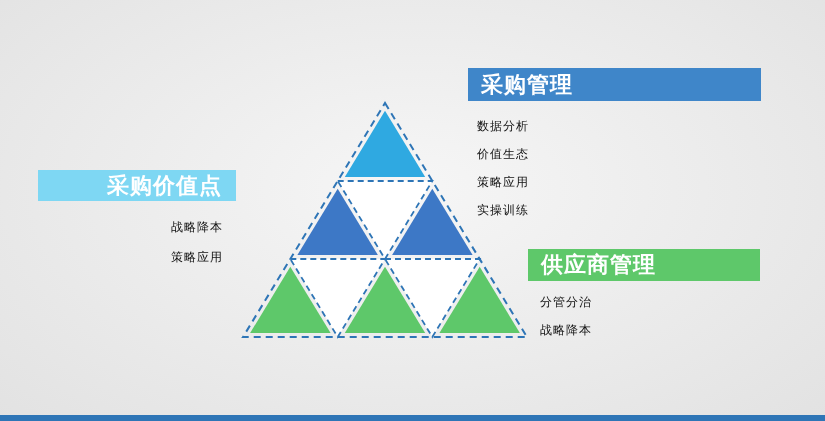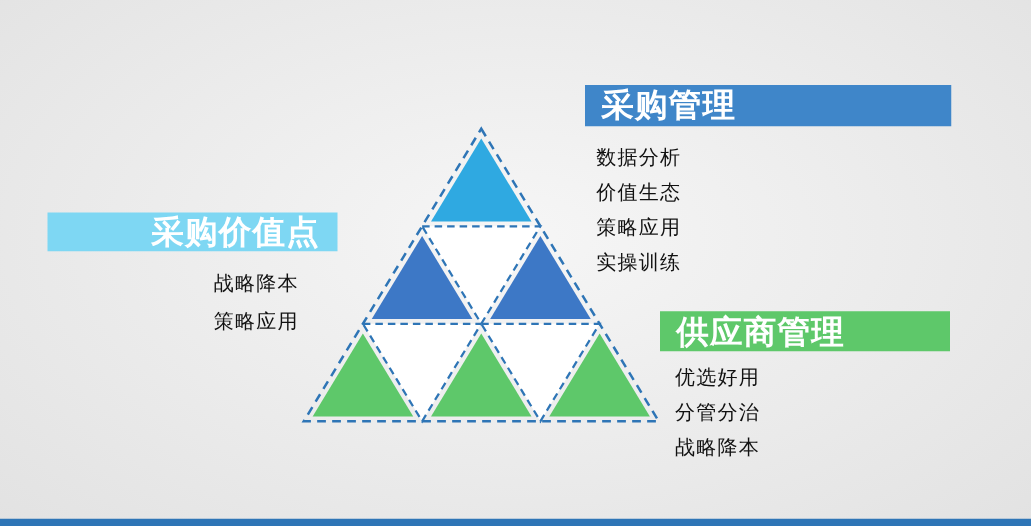--- a/index.html
+++ b/index.html
@@ -14,35 +14,35 @@
   }
   svg.pyramid { position:absolute; left:0; top:0; }
   .t-dash  { fill:none; stroke:var(--dash,#2e75b6); stroke-width:2; stroke-dasharray:7 5; }
   .t-white { fill:#ffffff; stroke:var(--dash,#2e75b6); stroke-width:1.8; stroke-dasharray:6 4; }
   .t-cyan  { fill:var(--cyan,#2fa9e1); }
   .t-blue  { fill:var(--blue,#3d78c6); }
   .t-green { fill:var(--green,#5ec86a); }
 
   .bar {
     position:absolute; display:flex; align-items:center;
-    color:#ffffff; font-weight:bold; font-size:26px; letter-spacing:1px;
+    color:#ffffff; font-weight:bold; font-size:22px; letter-spacing:1px;
   }
   .bar-value {
-    left:38px; top:170px; width:232px; height:31px;
+    left:38px; top:170px; width:198px; height:31px;
     background:var(--cyan-light,#7ed7f3); justify-content:flex-end; padding-right:14px;
   }
   .bar-procurement {
     left:468px; top:68px; width:293px; height:33px;
     background:var(--blue-bar,#3f86c9); padding-left:13px;
   }
   .bar-supplier {
     left:528px; top:249px; width:232px; height:32px;
     background:var(--green,#5ec86a); padding-left:13px;
   }
-  .items { position:absolute; color:var(--text,#111111); font-size:16px; letter-spacing:1px; }
+  .items { position:absolute; color:var(--text,#111111); font-size:12px; letter-spacing:1px; }
   .items div { line-height:28px; }
   .items-value       { left:155px; top:212px; }
   .items-value div   { line-height:30px;margin-left:16px; }
   .items-procurement { left:477px; top:112px; }
   .items-supplier    { left:540px; top:288px; }
 
   .footer-strip {
     position:absolute; left:0; bottom:0; width:825px; height:6px;
     background:var(--footer,#2e75b6);
   }
@@ -83,19 +83,18 @@
     <div>数据分析</div>
     <div>价值生态</div>
     <div>策略应用</div>
     <div>实操训练</div>
   </div>
 
   <div class="bar bar-supplier">
     <span>供应商管理</span>
   </div>
   <div class="items items-supplier">
-    <div>优选好用</div>
     <div>分管分治</div>
     <div>战略降本</div>
   </div>
 
   <div class="footer-strip"></div>
 </div>
 
 </body></html>

